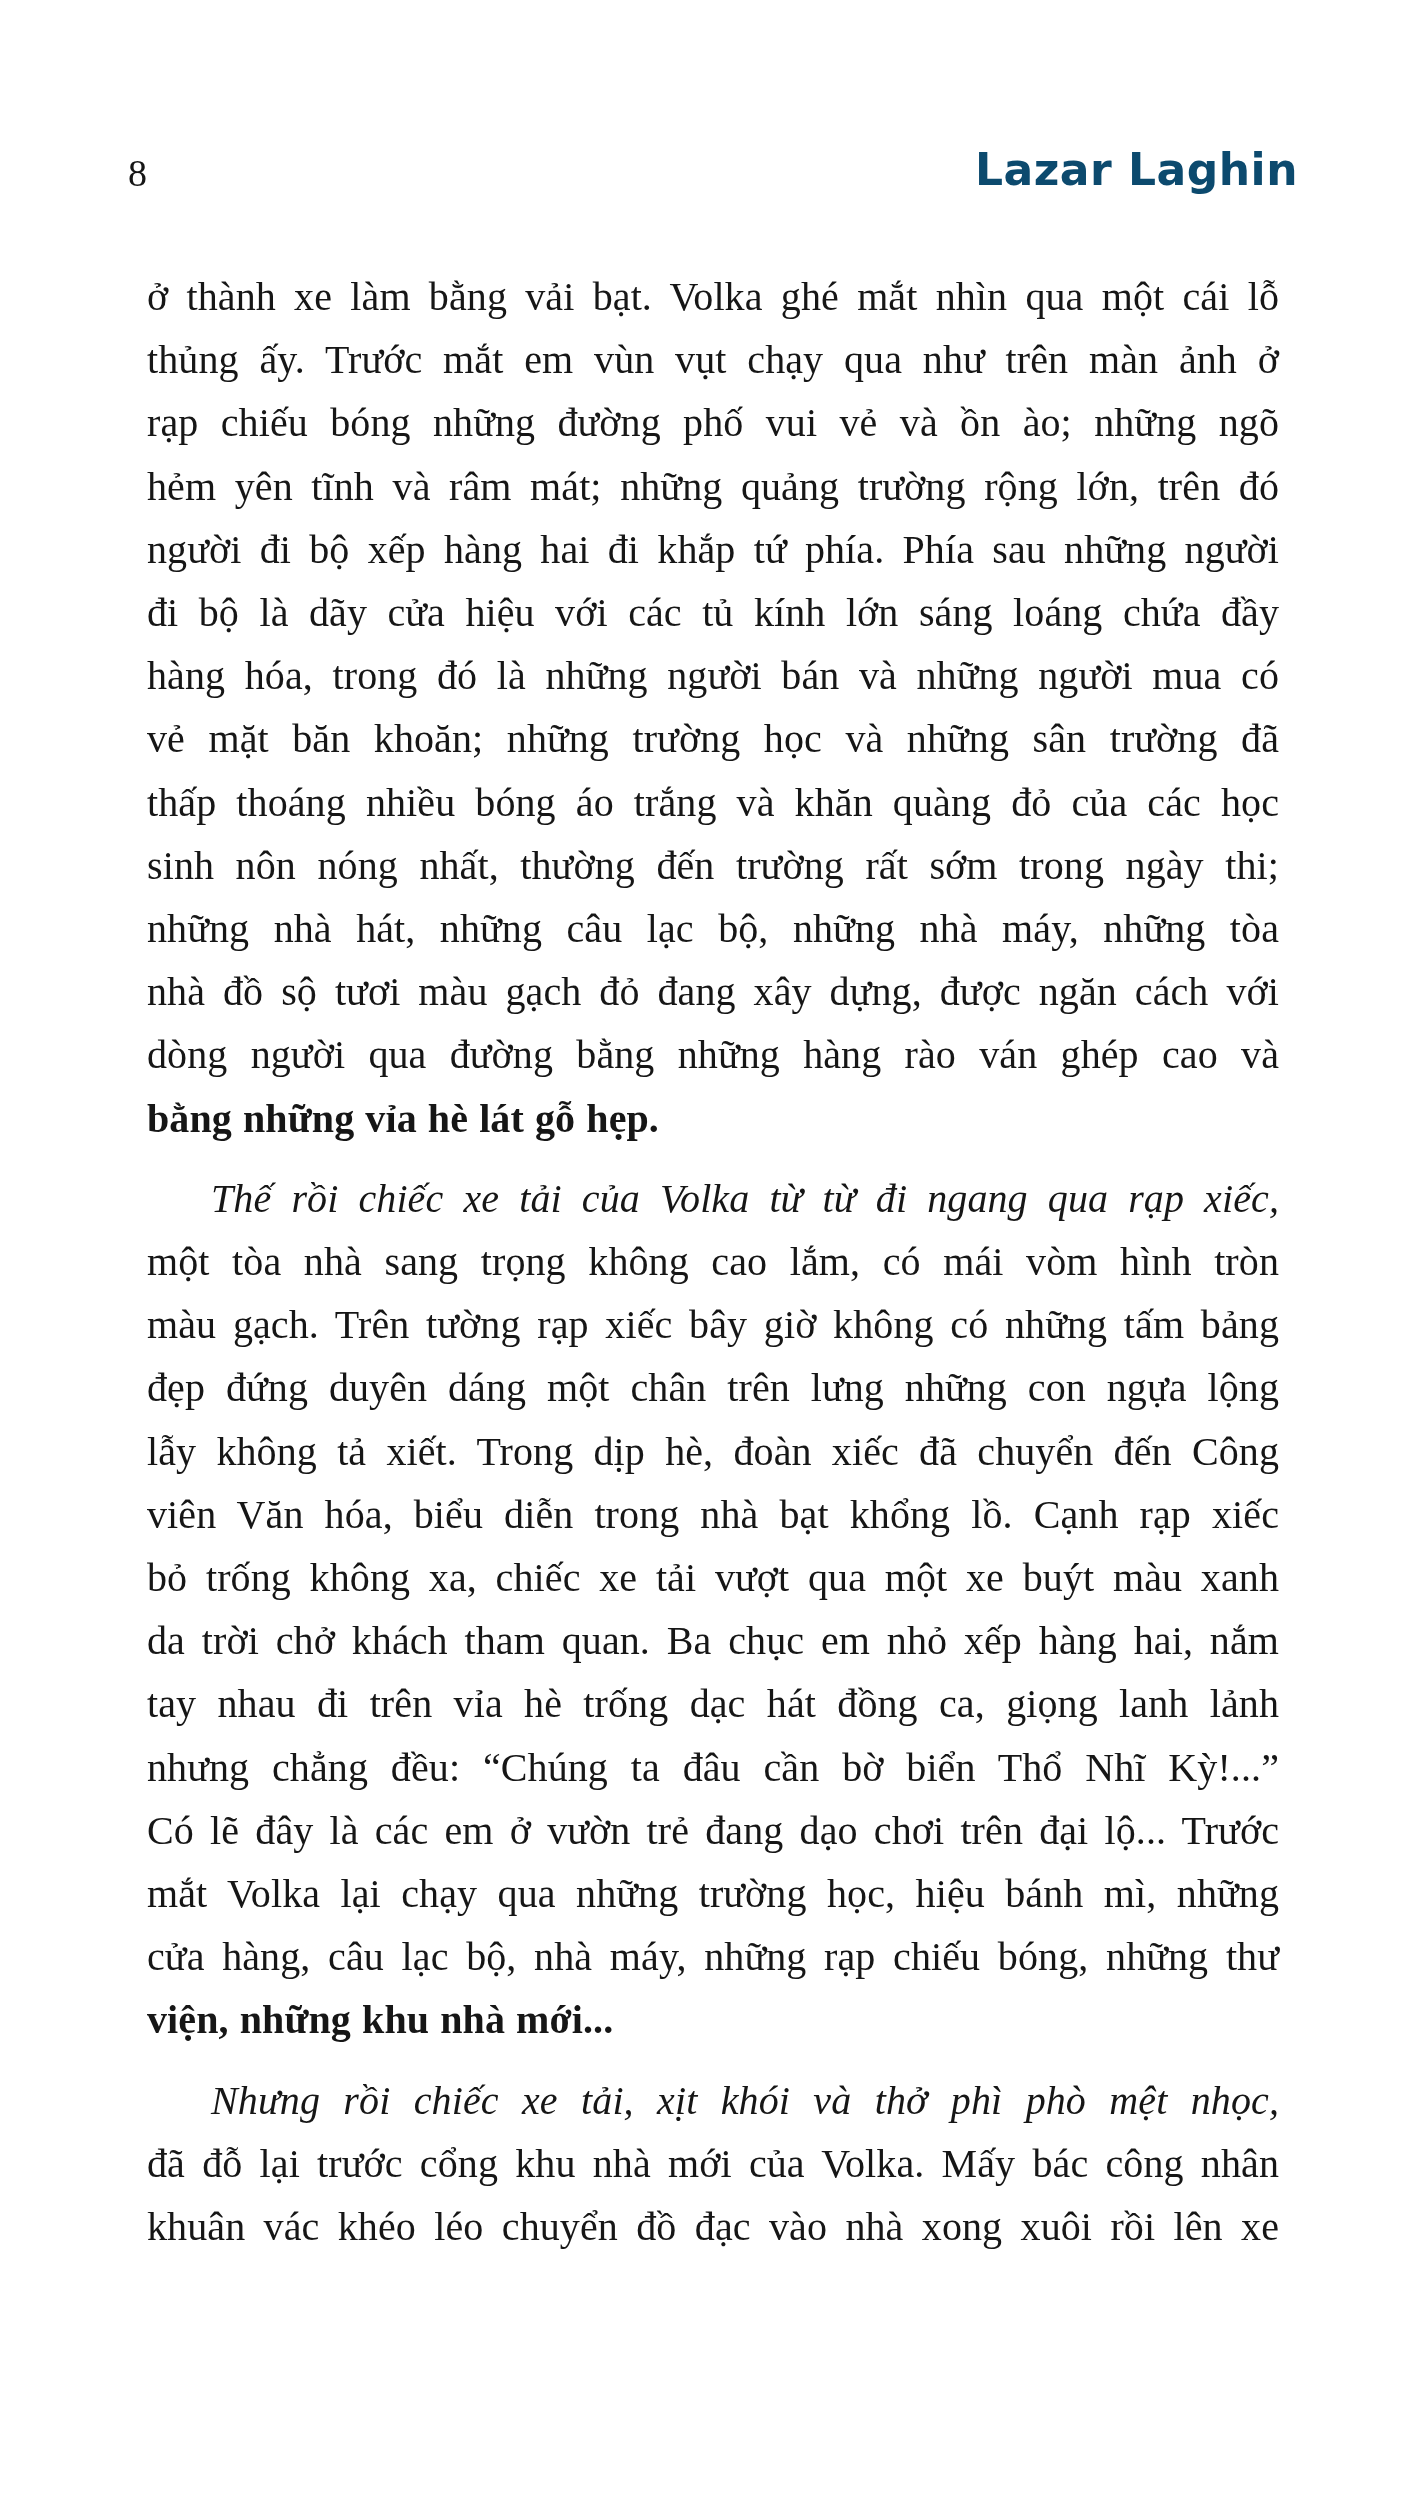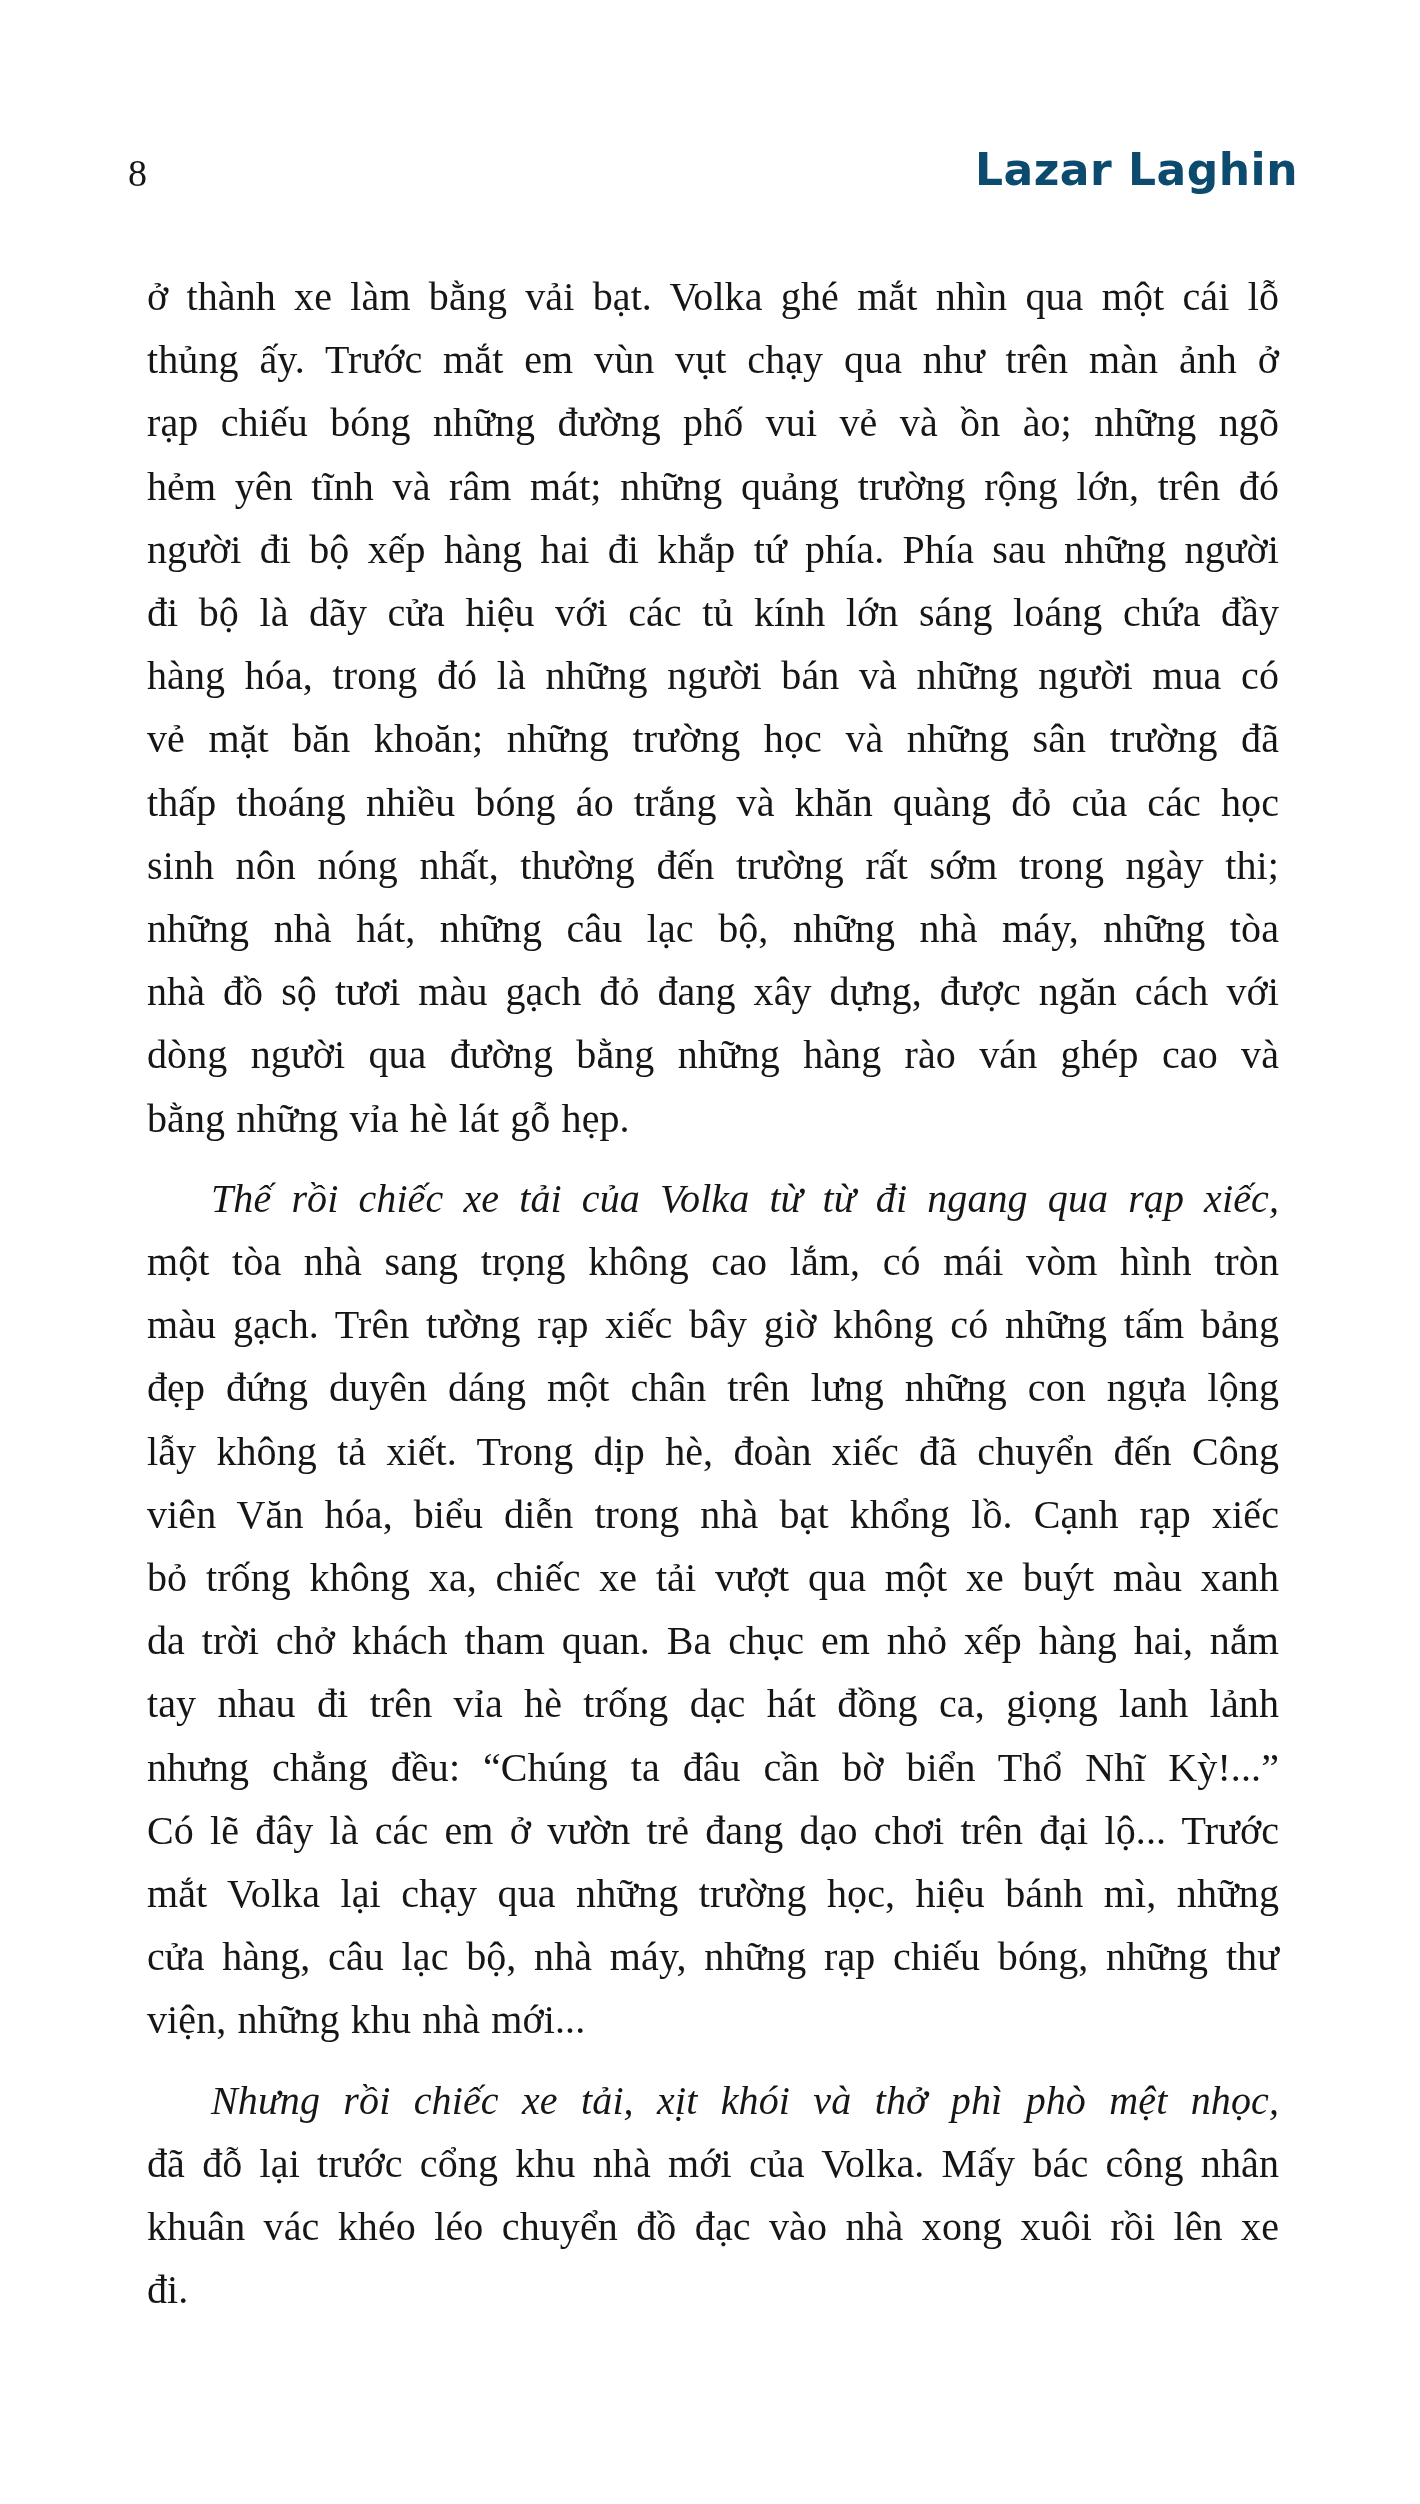--- a/index.html
+++ b/index.html
@@ -57,20 +57,21 @@
     font-size: 40px;
     line-height: 63.2px;
     text-align: justify;
     text-align-last: justify;
     letter-spacing: 0.1px;
     word-spacing: 1px;
   }
   .line.last {
     text-align: center;
     text-align-last: left;
+    font-weight: bold;
   }
   .para.indent .line:first-child {
     text-indent: 64px;
     font-style: italic;
   }
 </style>
 </head>
 <body>
 
 <div class="page">
@@ -109,16 +110,15 @@
         <div class="line">nhưng chẳng đều: “Chúng ta đâu cần bờ biển Thổ Nhĩ Kỳ!...”</div>
         <div class="line">Có lẽ đây là các em ở vườn trẻ đang dạo chơi trên đại lộ... Trước</div>
         <div class="line">mắt Volka lại chạy qua những trường học, hiệu bánh mì, những</div>
         <div class="line">cửa hàng, câu lạc bộ, nhà máy, những rạp chiếu bóng, những thư</div>
         <div class="line last">viện, những khu nhà mới...</div>
       </div>
       <div class="para indent">
         <div class="line">Nhưng rồi chiếc xe tải, xịt khói và thở phì phò mệt nhọc,</div>
         <div class="line">đã đỗ lại trước cổng khu nhà mới của Volka. Mấy bác công nhân</div>
         <div class="line">khuân vác khéo léo chuyển đồ đạc vào nhà xong xuôi rồi lên xe</div>
-        <div class="line last">đi.</div>
       </div>
     </div>
 </div>
 
 </body></html>

